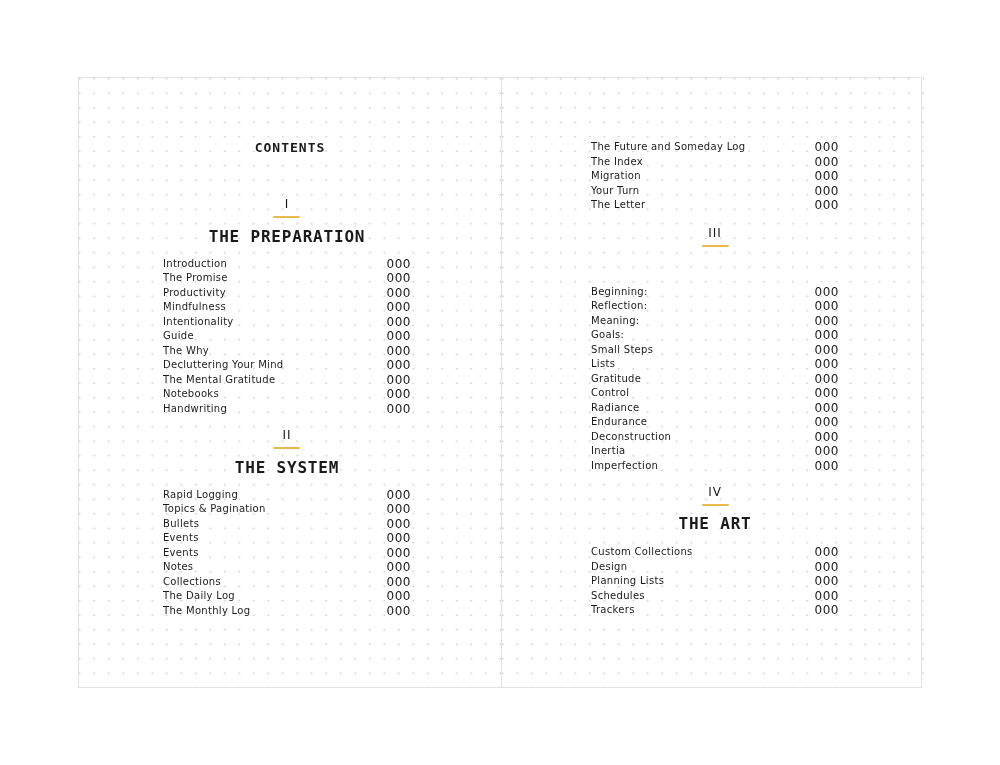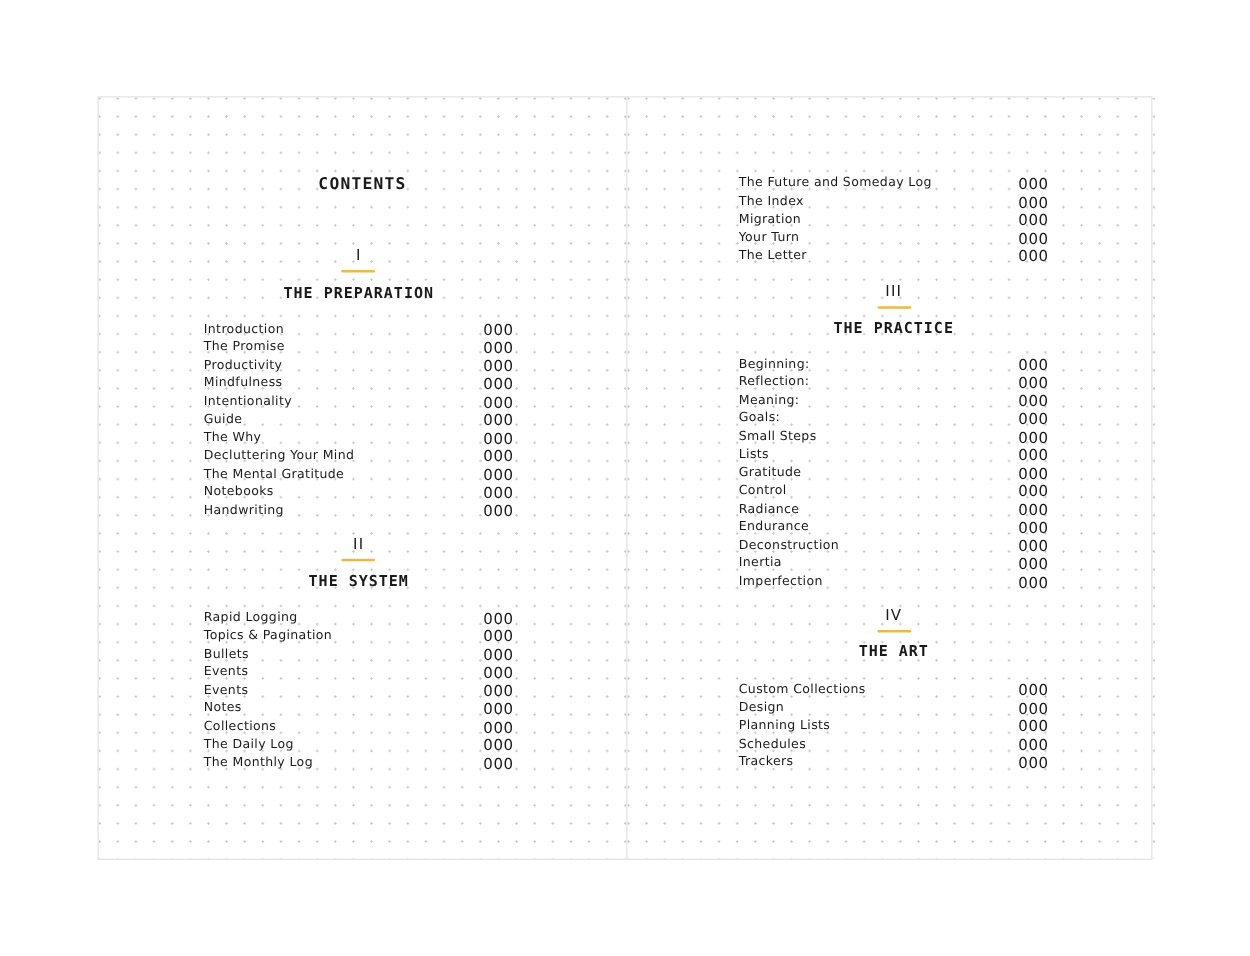--- a/index.html
+++ b/index.html
@@ -26,21 +26,21 @@
       font-size: 13px; letter-spacing: 1px; text-align: center;
       width: 422px; left: 0;
     }
     .numeral {
       font-family: "DejaVu Sans", sans-serif; font-size: 12px;
       text-align: center; width: 60px; letter-spacing: 1px;
     }
     .rule { height: 2px; width: 27px; background: #e8b94c; border-radius: 1px; }
     .section-title {
       font-family: "DejaVu Sans Mono", monospace; font-weight: bold;
-      font-size: 12px; letter-spacing: 0.8px; text-align: center; width: 260px;
+      font-size: 16px; letter-spacing: 0.8px; text-align: center; width: 260px;
     }
     .toc-list { list-style: none; margin: 0; padding: 0; width: 248px; }
     .toc-row {
       display: flex; justify-content: space-between; align-items: flex-end;
       height: 14.5px; font-size: 10px; line-height: 14.5px;
       font-family: "DejaVu Sans", sans-serif; letter-spacing: 0.3px;
     }
     .toc-page { font-size: 12px; letter-spacing: 0.5px; }
   </style>
 </head>
@@ -163,21 +163,20 @@
           <span class="toc-page">000</span>
         </li>
       <li class="toc-row">
           <span>The Letter</span>
           <span class="toc-page">000</span>
         </li>
     </ul>
 
     <div class="abs numeral" style="left:183px; top:148px;">III</div>
     <div class="abs rule" style="left:200px; top:167px;"></div>
-    <div class="abs section-title" style="left:83px; top:177px;">THE PRACTICE</div>
     <ul class="abs toc-list" style="left:89px; top:206.5px;">
       <li class="toc-row">
           <span>Beginning:</span>
           <span class="toc-page">000</span>
         </li>
       <li class="toc-row">
           <span>Reflection:</span>
           <span class="toc-page">000</span>
         </li>
       <li class="toc-row">

